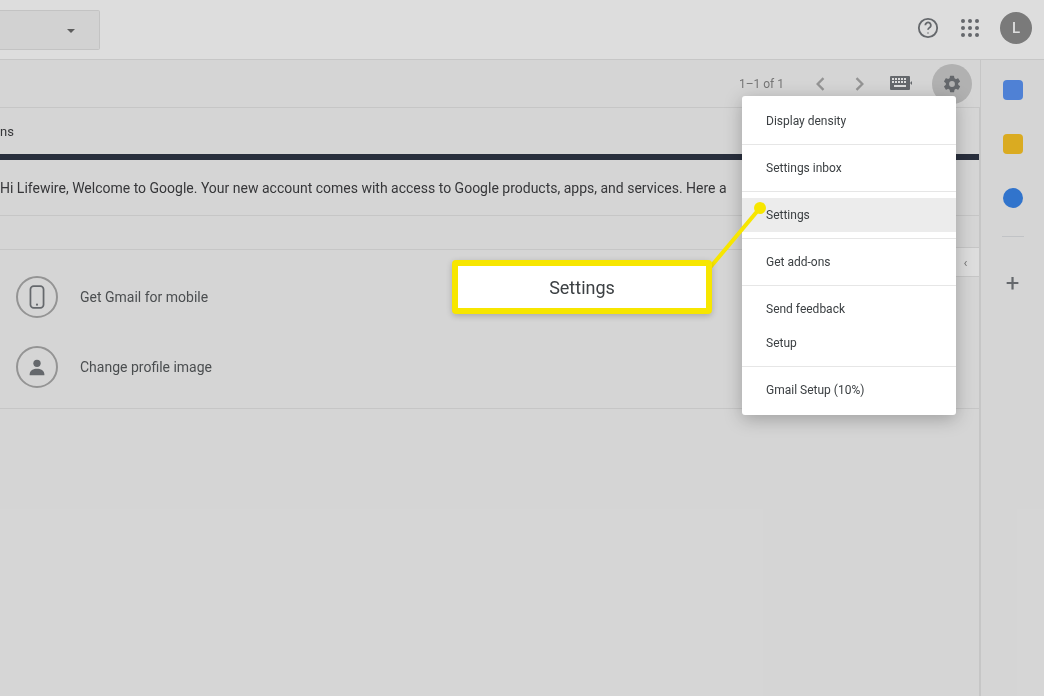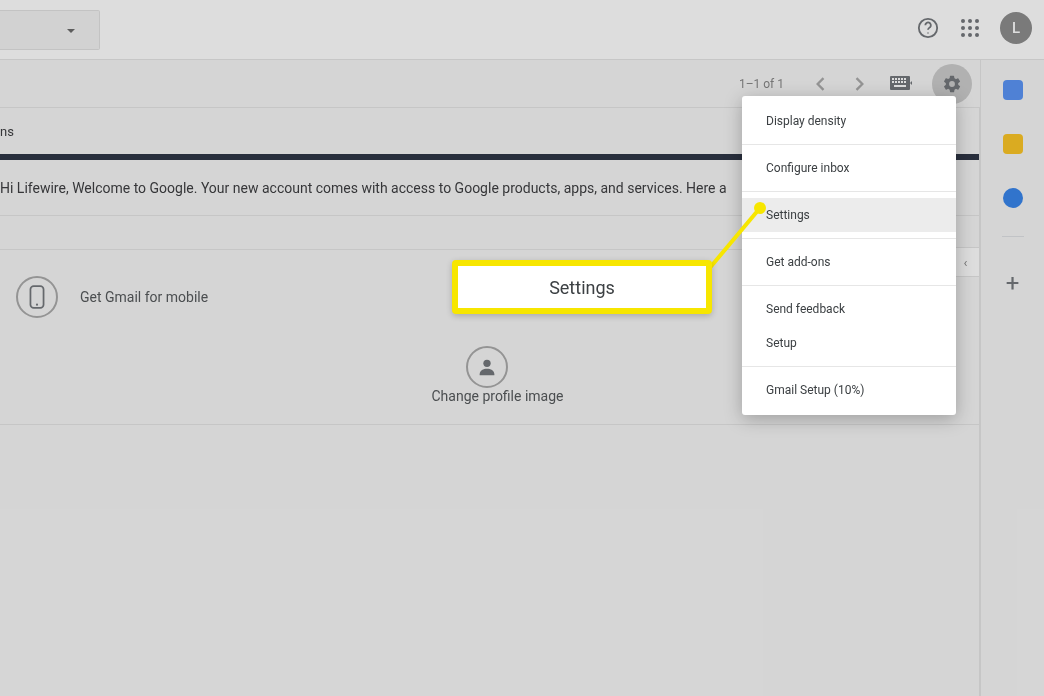--- a/index.html
+++ b/index.html
@@ -127,21 +127,21 @@
     border-bottom: 1px solid #e0e0e0;
     margin-top:33px;
   }
   .card-row {
     display: flex;
     align-items: center;
     margin-bottom: 28px;
     font-size: 14px;
     color: #3c4043;
   }
-  .card-row:last-child { margin-bottom: 0; flex-direction: column; }
+  .card-row:last-child { margin-bottom: 0; }
   .card-icon {
     width: 42px; height: 42px;
     border-radius: 50%;
     border: 2px solid #9e9e9e;
     display:flex;align-items:center;justify-content:center;
     color:#5f6368;
     margin-right: 22px;
   }
 
   
@@ -342,21 +342,21 @@
   <div class="side-app tasks"></div>
   <div class="side-divider"></div>
   <div class="side-add">+</div>
 </div>
 
 <div class="overlay-dim"></div>
 
 <div class="menu">
   <div class="item">Display density</div>
   <hr>
-  <div class="item">Configure inbox</div>
+  <div class="item">Settings inbox</div>
   <hr>
   <div class="item highlight">Settings</div>
   <hr>
   <div class="item">Get add-ons</div>
   <hr>
   <div class="item">Send feedback</div>
   <div class="item">Setup</div>
   <hr>
   <div class="item">Gmail Setup (10%)</div>
 </div>

